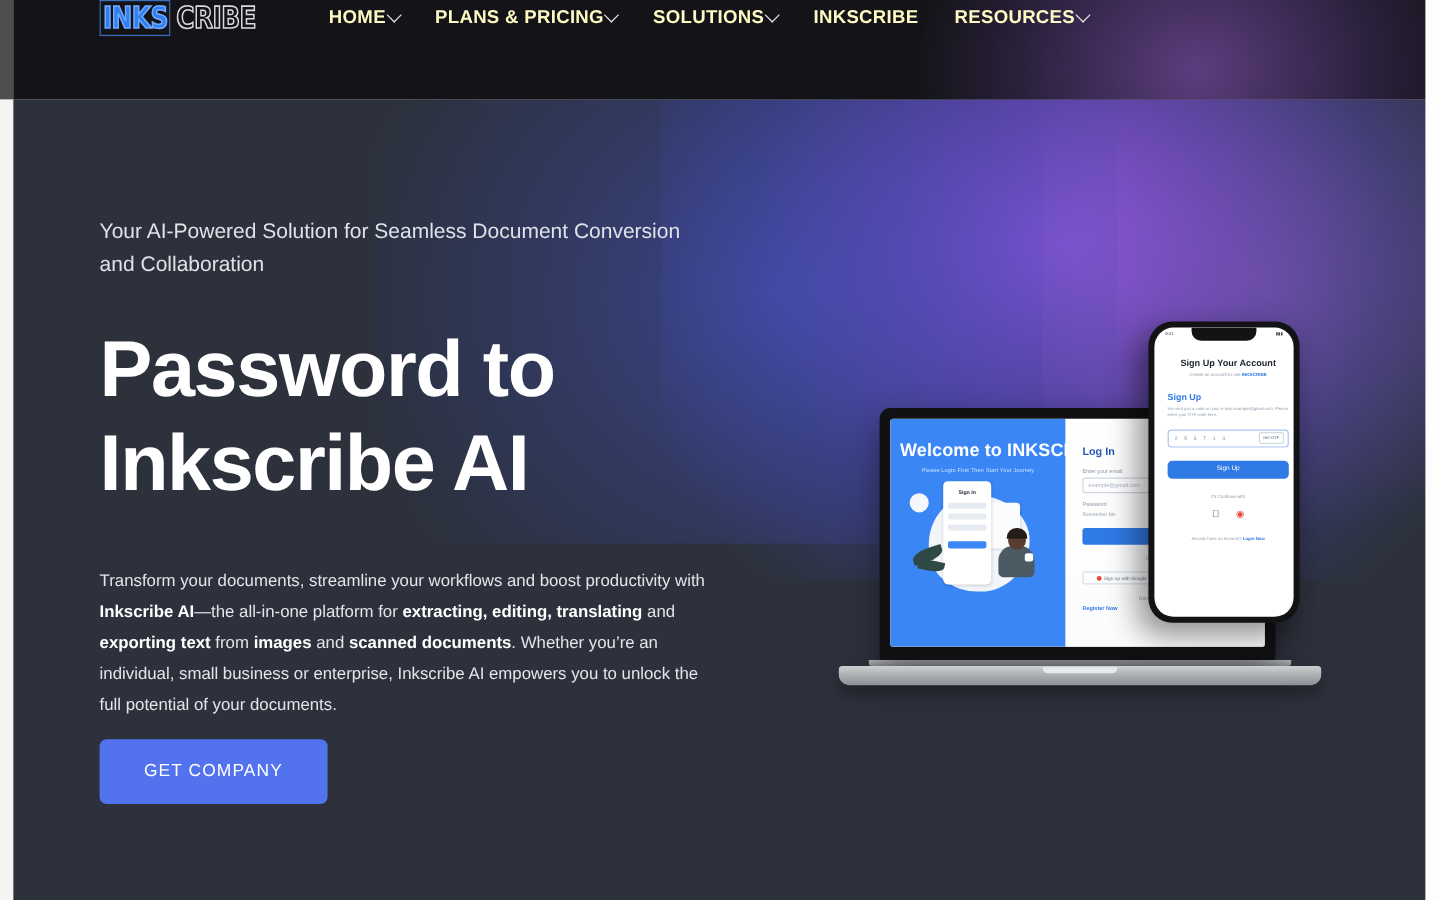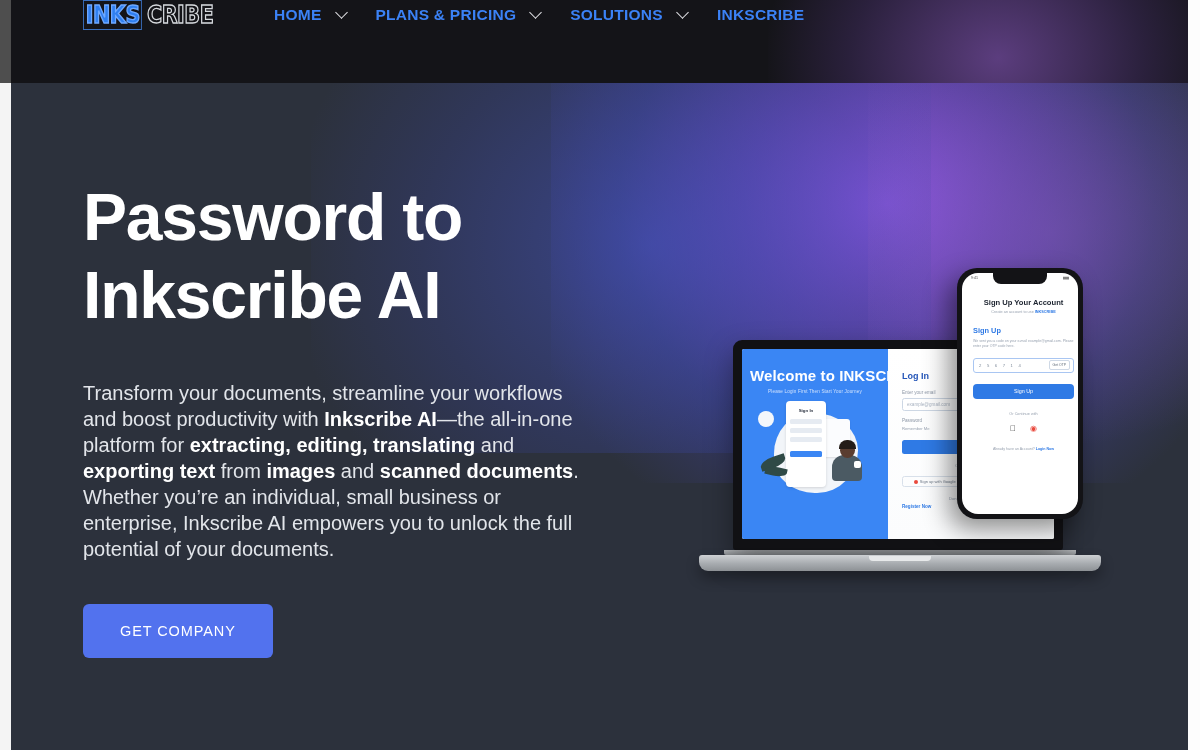--- a/index.html
+++ b/index.html
@@ -73,22 +73,22 @@
   .logo-b {
     color:transparent;
     -webkit-text-stroke:1.3px #d7dade;
     padding:1px 2px 2px 1px;
     margin-left:-1px;
   }
 
   
   #nav { display:flex; align-items:center; gap:0; }
   .nav-item {
-    display:flex; align-items:center; gap:15px;
-    color:#3b82f6;
+    display:flex; align-items:center; gap:2px;
+    color:#fef9c3;
     font-size:15.5px;
     font-weight:600;
     letter-spacing:0.25px;
     padding:6px 15px;
     cursor:pointer;
     white-space:nowrap;
   }
   .caret {
     display:inline-block; width:9px; height:9px;
     border-right:1.8px solid #e6e6ea;
@@ -151,24 +151,24 @@
     color:#ffffff;
     font-size:66px;
     line-height:78px;
     font-weight:700;
     letter-spacing:-1.2px;
     margin-bottom:46px;
   }
   #headline .l { display:block; }
   #body-copy {
     color:#e2e5ea;
-    font-size:20px;
+    font-size:14px;
     line-height:26px;
     max-width:505px;
-    margin-bottom:42px;
+    margin-bottom:16px;
   }
   #body-copy b { color:#ffffff; font-weight:700; }
   #cta-btn {
     display:inline-block;
     background:#5272ee;
     color:#ffffff;
     font-size:14.5px;
     letter-spacing:0.9px;
     border:none; border-radius:6px;
     padding:19px 37px;
@@ -397,31 +397,36 @@
           <span>PLANS &amp; PRICING</span>
           <i class="caret"></i>
         </div>
         <div class="nav-item">
           <span>SOLUTIONS</span>
           <i class="caret"></i>
         </div>
         <div class="nav-item">
           <span>INKSCRIBE</span>
         </div>
+        <div class="nav-item">
+          <span>RESOURCES</span>
+          <i class="caret"></i>
+        </div>
       </nav>
 
     </div>
   </header>
 
   <section id="hero">
     <div id="hero-glow-a"></div>
     <div id="hero-glow-b"></div>
     <div id="hero-glow-c"></div>
 
     <div id="copy">
+      <div id="eyebrow">Your AI-Powered Solution for Seamless Document Conversion and Collaboration</div>
 
       <h1 id="headline">
         <span class="l">Password to</span>
         <span class="l">Inkscribe AI</span>
       </h1>
 
       <p id="body-copy">
         <span>Transform your documents, streamline your workflows and boost productivity with </span><b>Inkscribe AI</b><span>—the all-in-one platform for </span><b>extracting, editing, translating</b><span>  and </span><b>exporting text</b><span> from </span><b>images</b><span> and </span><b>scanned documents</b><span>. Whether you’re an individual, small business or enterprise, Inkscribe AI empowers you to unlock the full potential of your documents.</span>
       </p>
 

